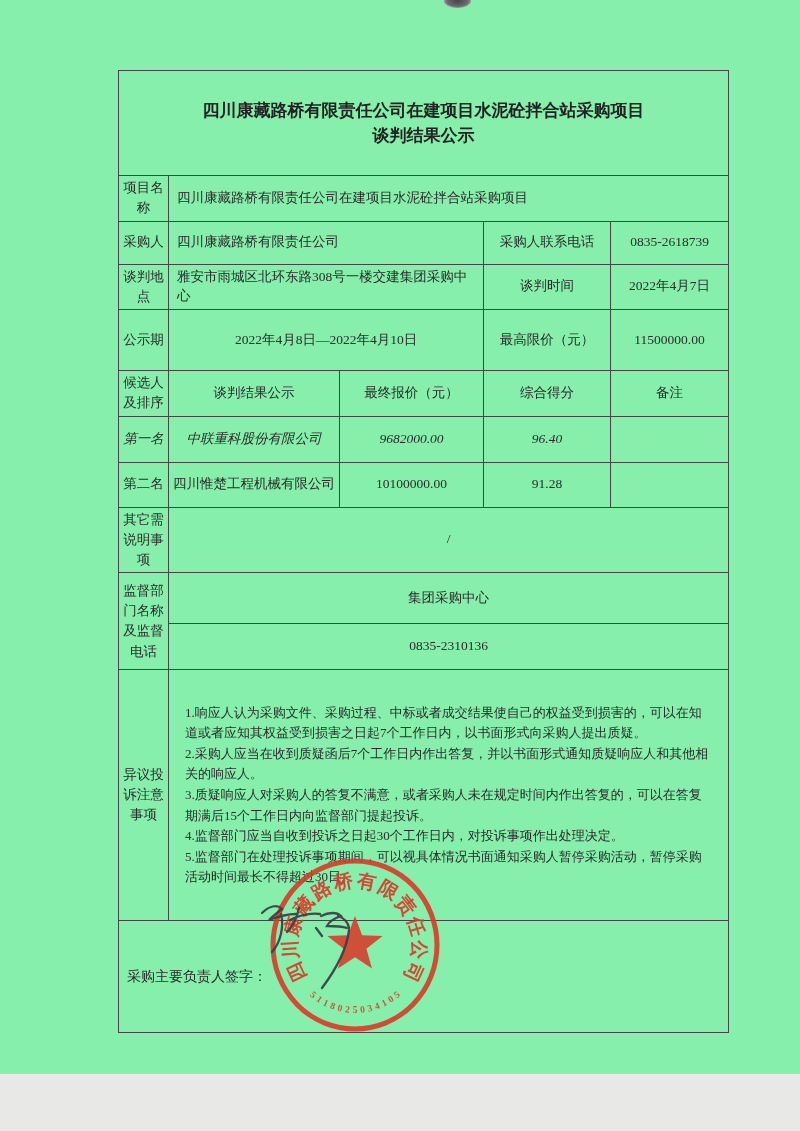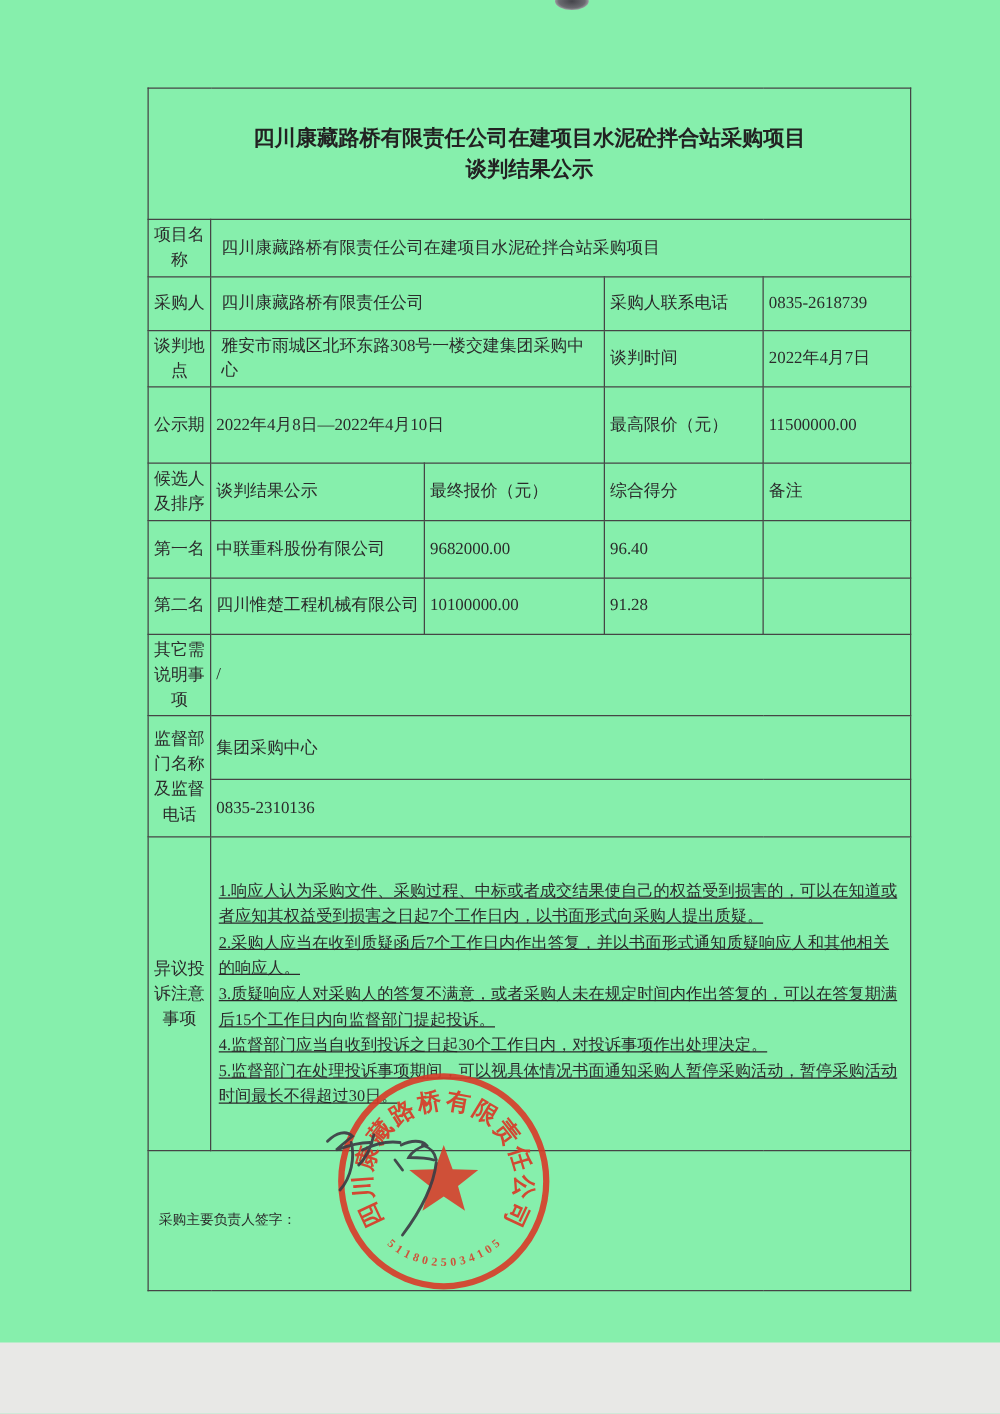--- a/index.html
+++ b/index.html
@@ -24,40 +24,40 @@
   td{
     border:1px solid #454545;
     font-size:13.5px;line-height:1.4;
     vertical-align:middle;padding:2px 4px;
     color:#2b2b2b;word-break:break-word;
   }
   td.lbl{
     text-align:center;word-break:break-all;
     padding:2px 3px;line-height:1.5;
   }
-  td.center{text-align:left;}
+  td.center{text-align:center;}
   td.left{text-align:left;padding-left:8px;}
   tr.h-title td{height:100px;border:1.5px solid #454545;}
   tr.h-r2 td{height:39px;}
   tr.h-r3 td{height:38px;margin-top:31px;}
   tr.h-r4 td{height:38px;}
   tr.h-r5 td{height:56px;}
   tr.h-r6 td{height:40px;}
-  tr.h-r7 td{height:41px;}
+  tr.h-r7 td{height:41px;font-style:italic;}
   tr.h-r8 td{height:40px;}
   tr.h-r9 td{height:57px;}
   tr.h-r10a td{height:46px;}
   tr.h-r10b td{height:41px;}
   tr.h-r11 td{height:234px;}
   tr.h-r12 td{height:107px;}
   .title-cell{text-align:center;}
   .title-line{font-size:17px;font-weight:bold;line-height:25px;color:#222;}
-  .obj-cell{padding:8px 6px;vertical-align:middle;text-decoration:underline;}
+  .obj-cell{padding:8px 16px;vertical-align:middle;}
   .obj-line{font-size:13px;line-height:1.58;text-align:left;}
-  .sig-cell{vertical-align:middle;padding-left:8px;font-size:11px;}
+  .sig-cell{vertical-align:middle;padding-left:8px;font-size:14px;}
   .seal-svg{position:absolute;left:255px;top:850px;pointer-events:none;}
 </style>
 </head>
 <body>
 
 <div class="canvas">
 
   <div class="smudge"></div>
 
   <table class="doc">

